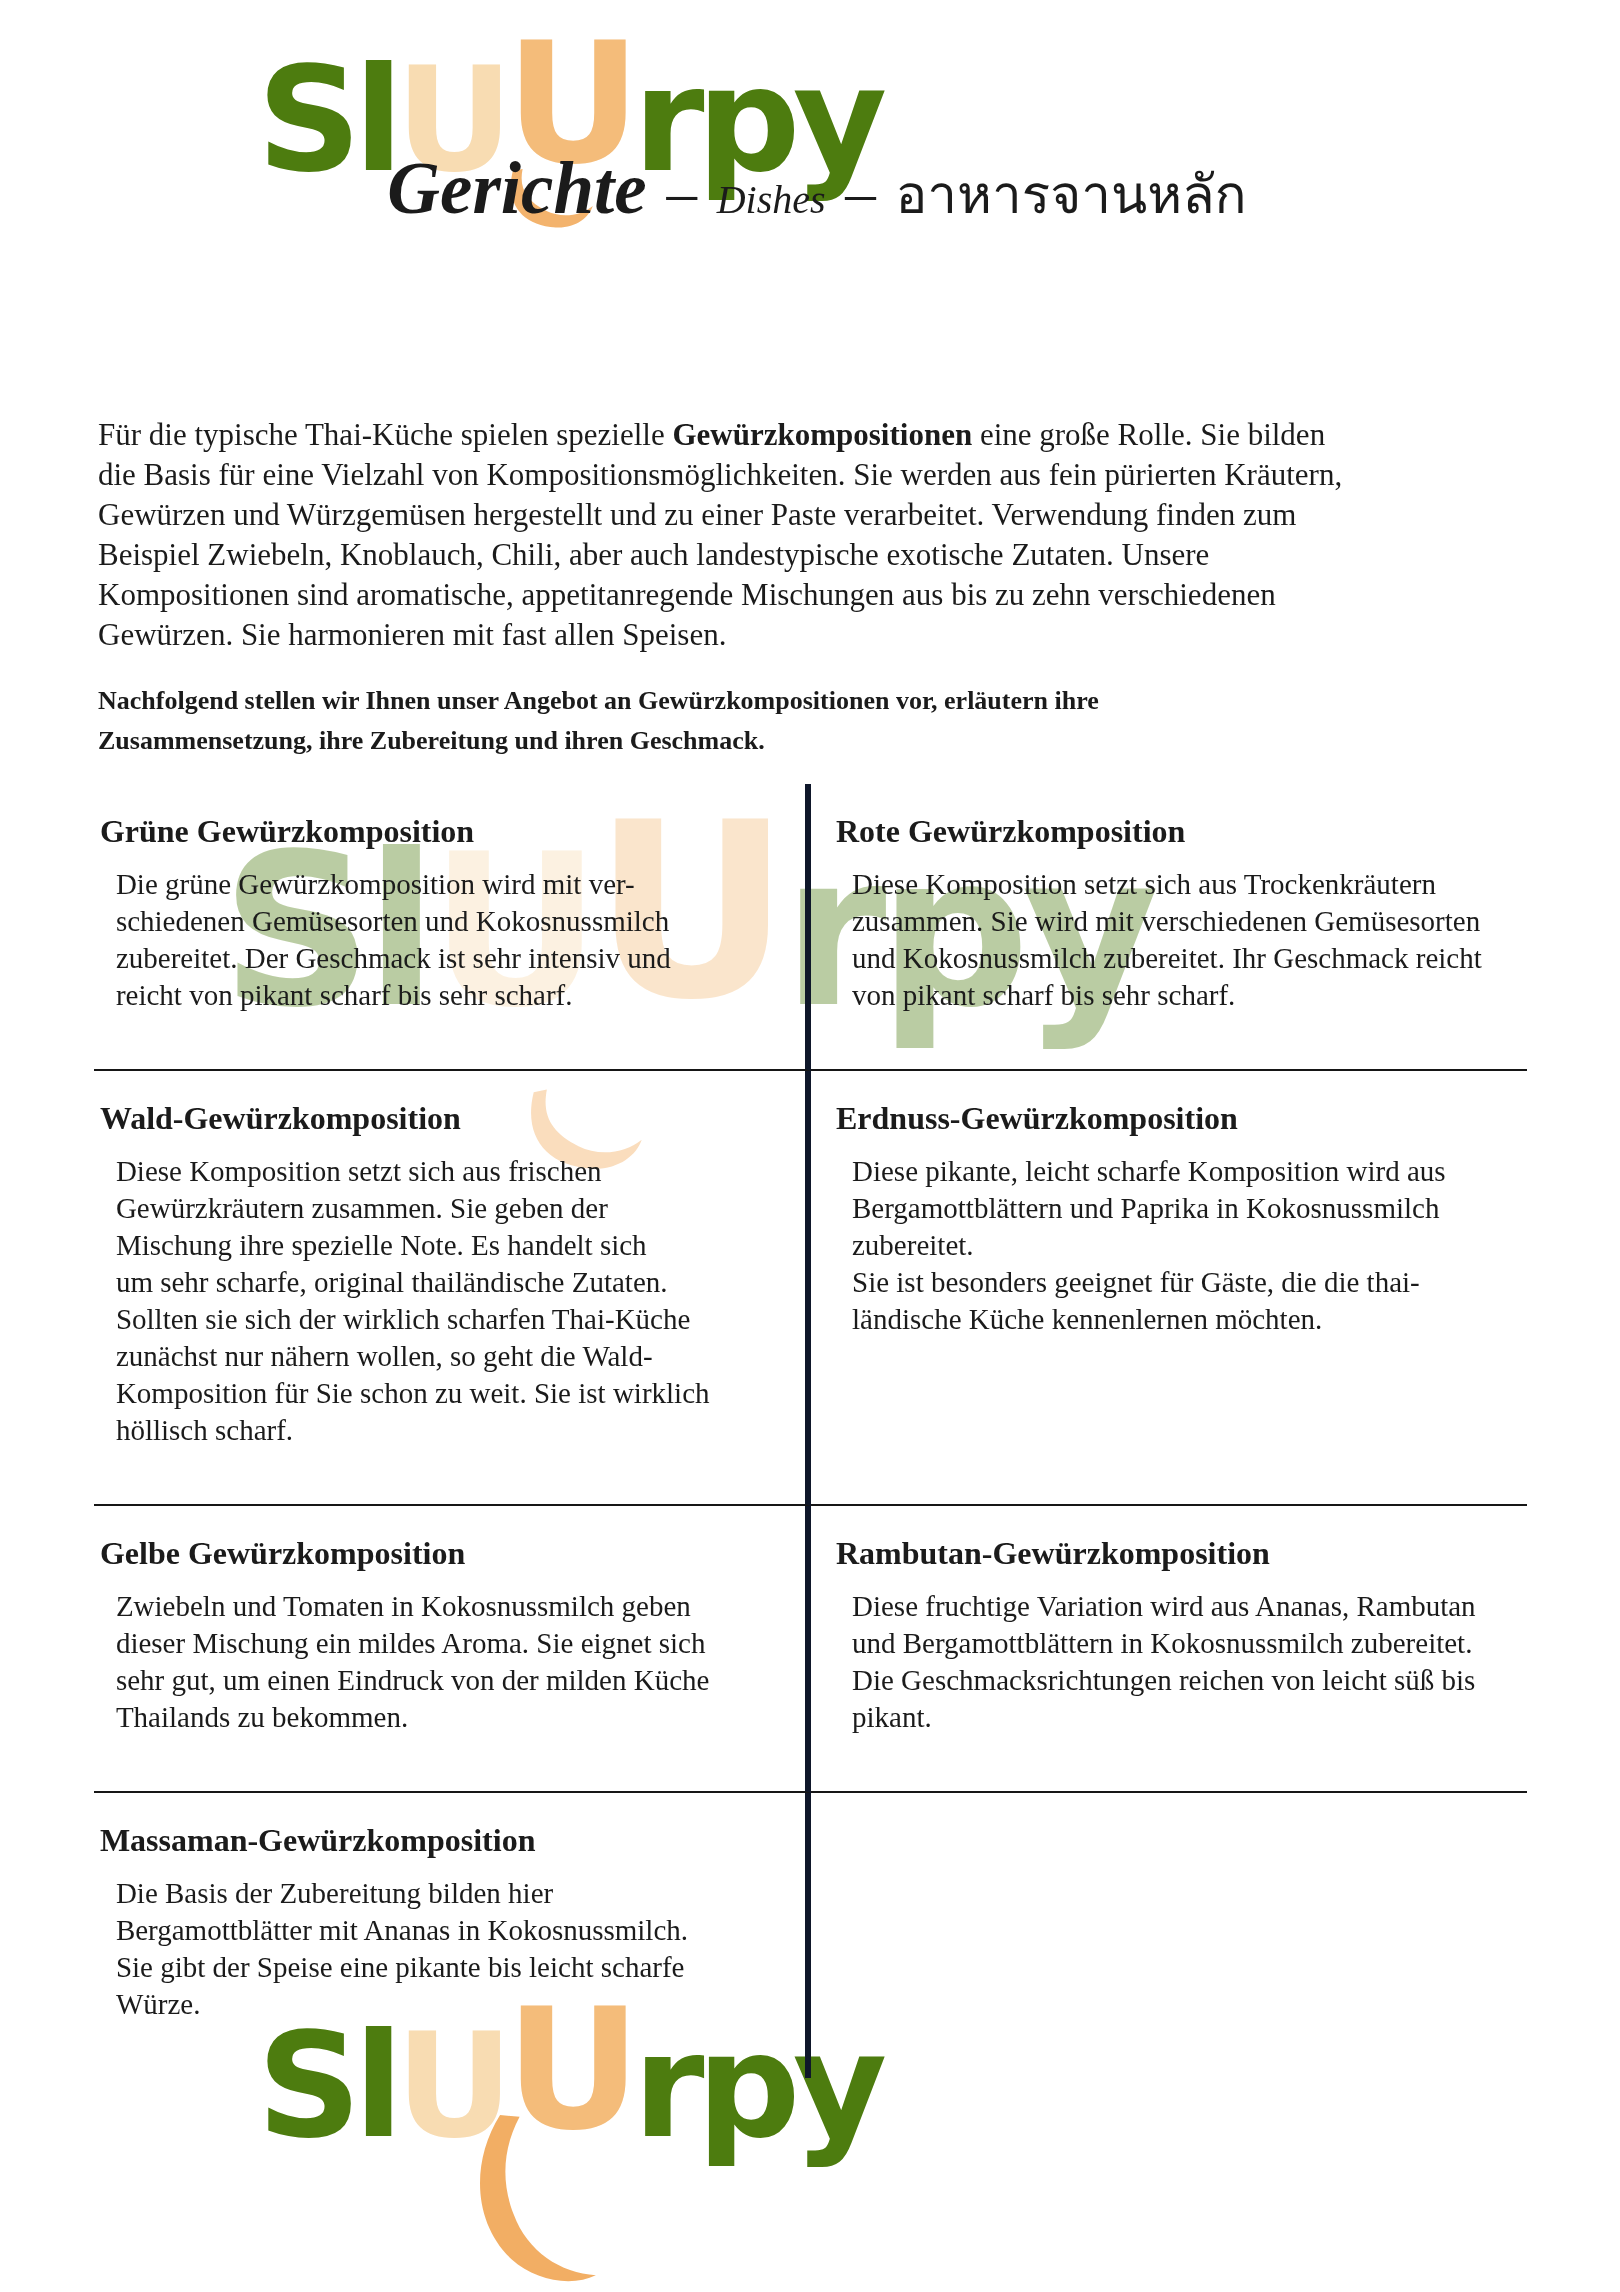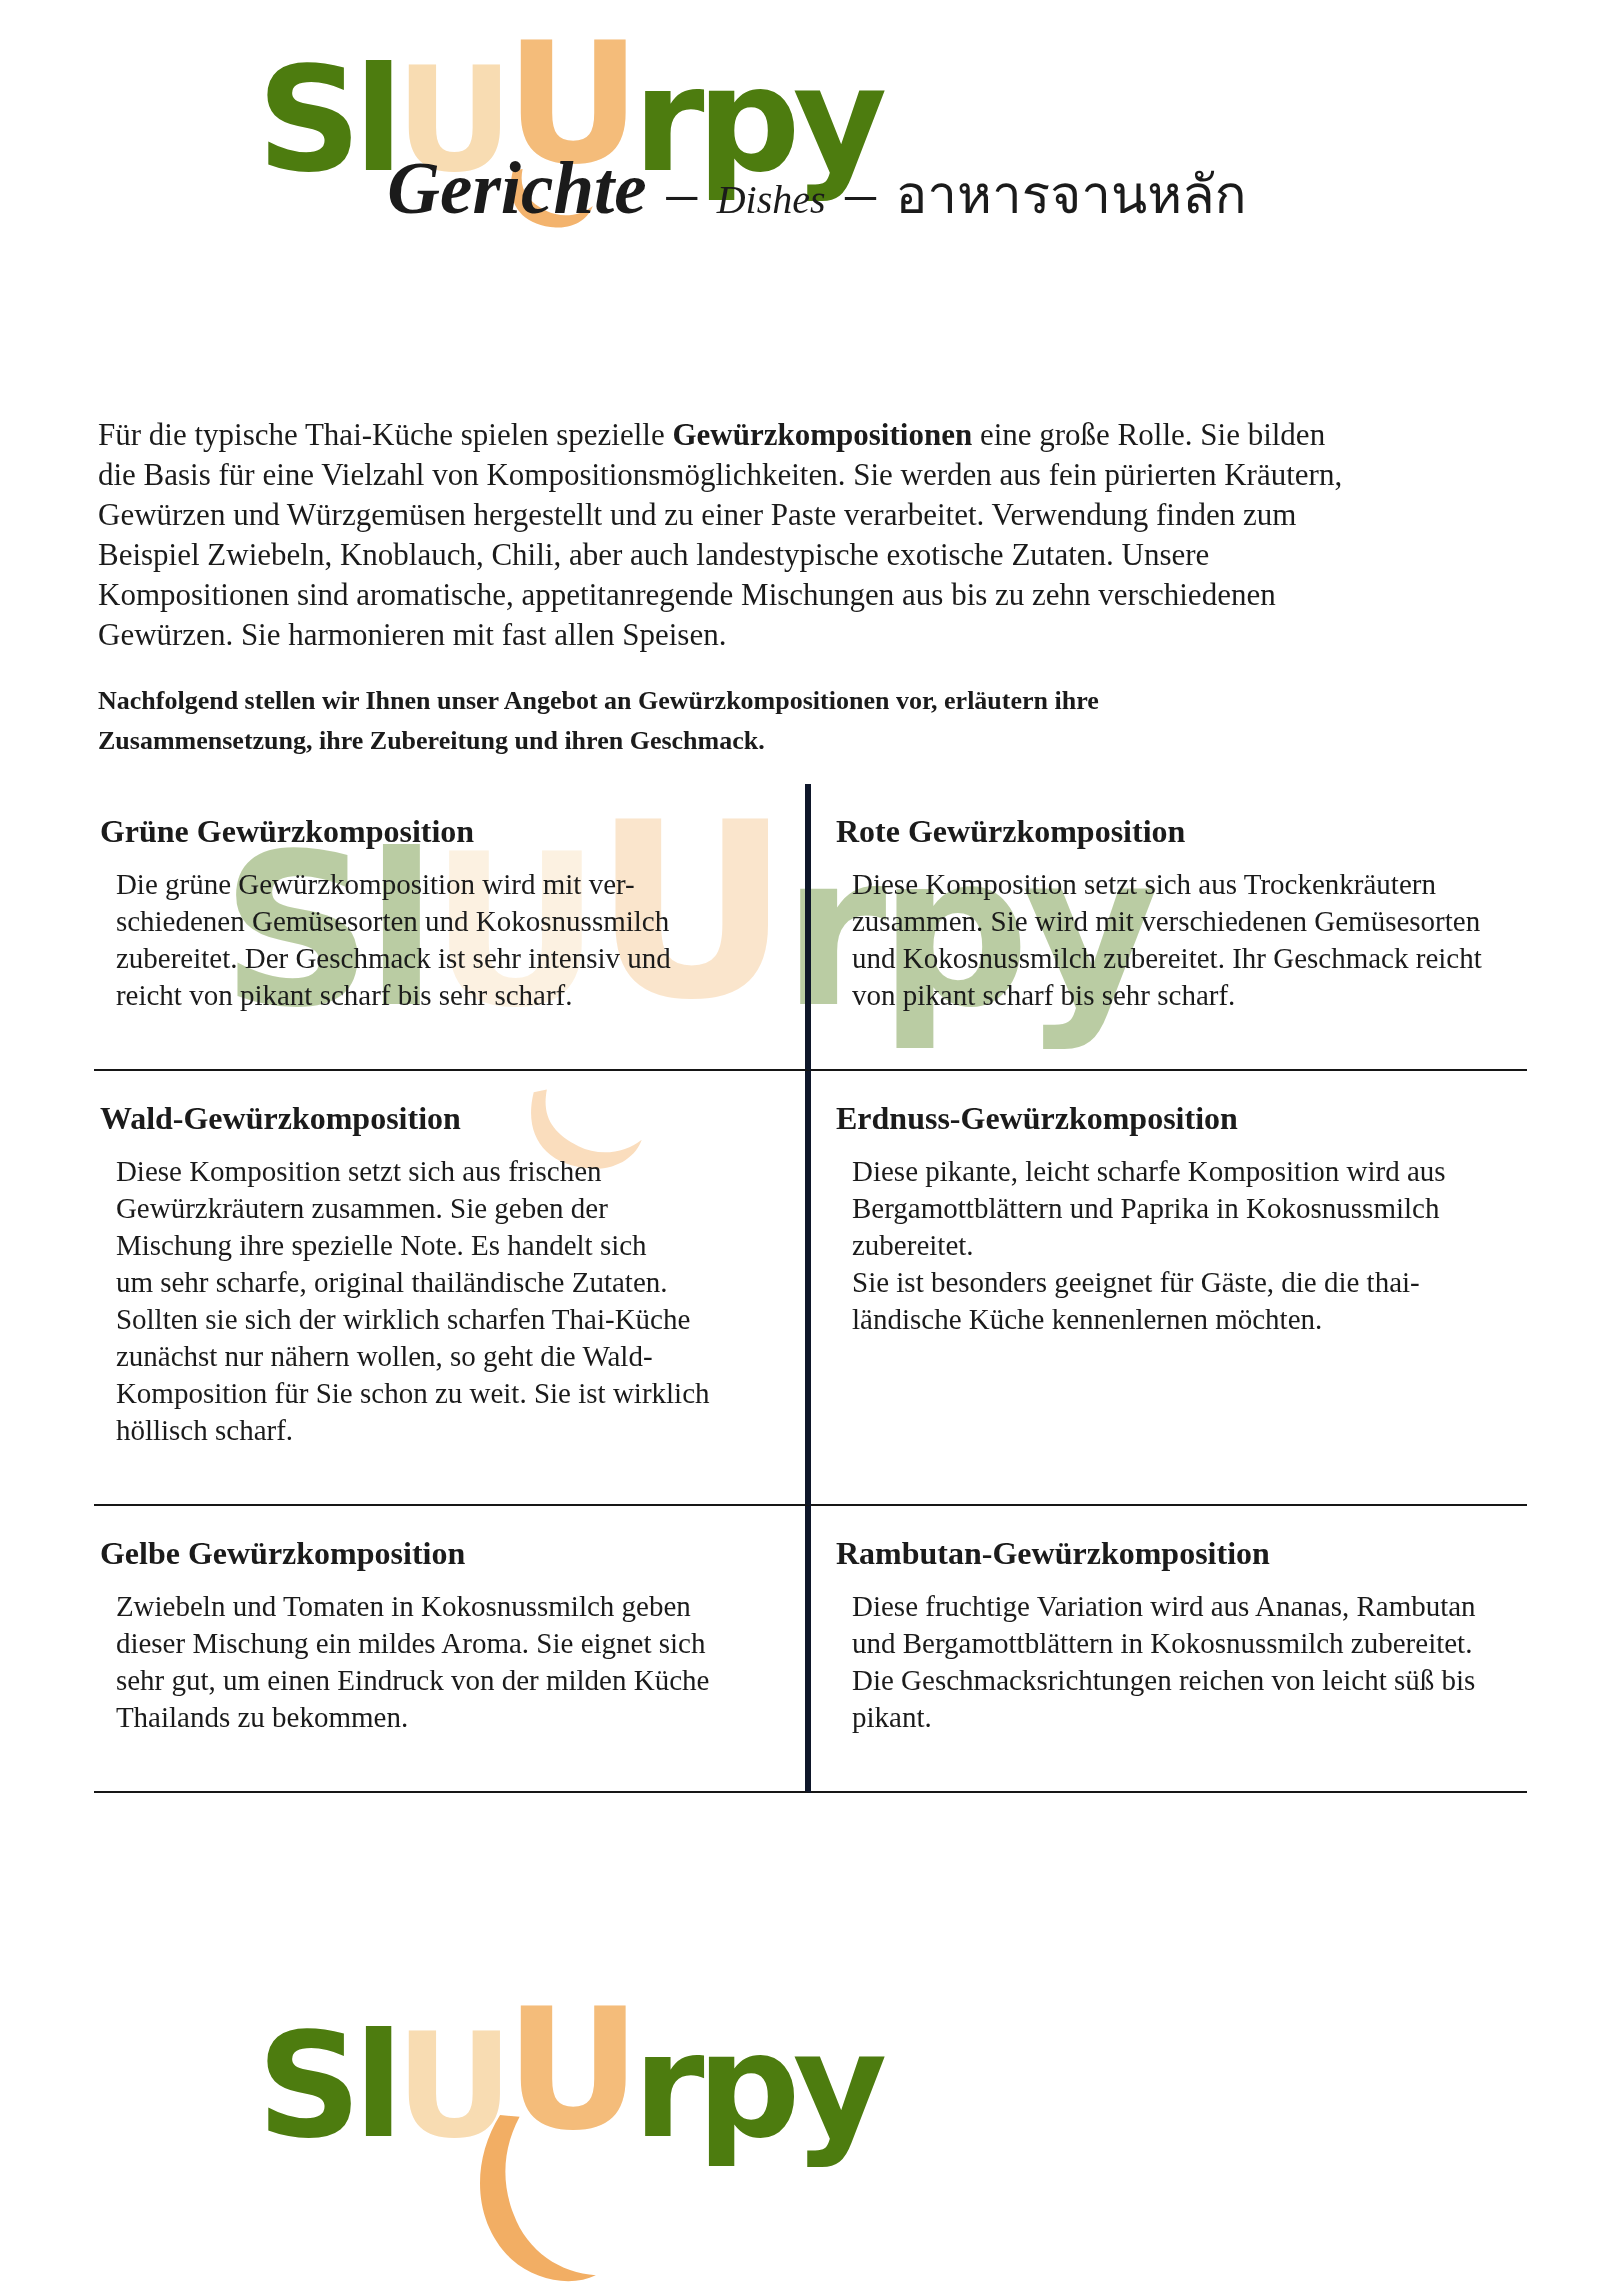--- a/index.html
+++ b/index.html
@@ -165,16 +165,23 @@
 Thailands zu bekommen.</p>
     </div>
     <div class="cell cell-right hr">
       <h3 class="cell-title">Rambutan-Gewürzkomposition</h3>
       <p class="cell-body">Diese fruchtige Variation wird aus Ananas, Rambutan
 und Bergamottblättern in Kokosnussmilch zubereitet.
 Die Geschmacksrichtungen reichen von leicht süß bis
 pikant.</p>
     </div>
 
+    <div class="cell cell-left">
+      <h3 class="cell-title">Massaman-Gewürzkomposition</h3>
+      <p class="cell-body">Die Basis der Zubereitung bilden hier
+Bergamottblätter mit Ananas in Kokosnussmilch.
+Sie gibt der Speise eine pikante bis leicht scharfe
+Würze.</p>
+    </div>
 
   </div>
 </div>
 
 
 </body></html>

